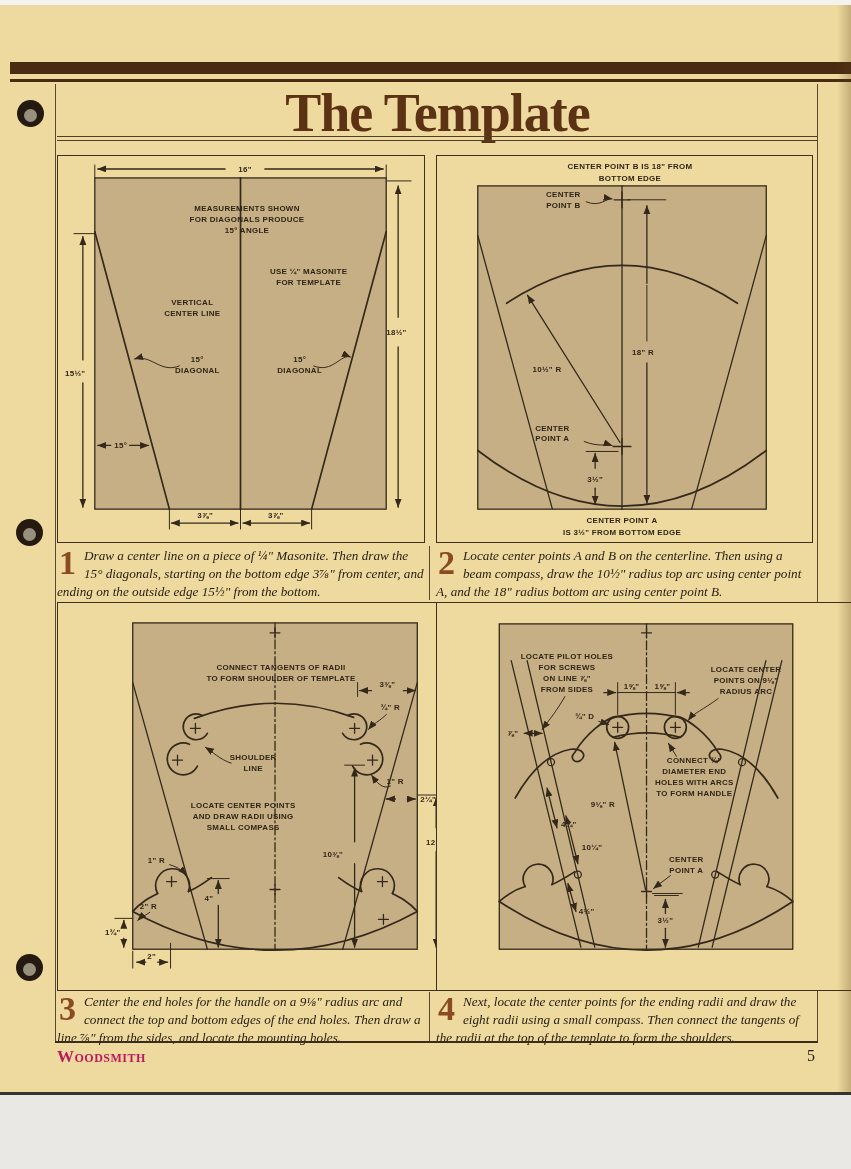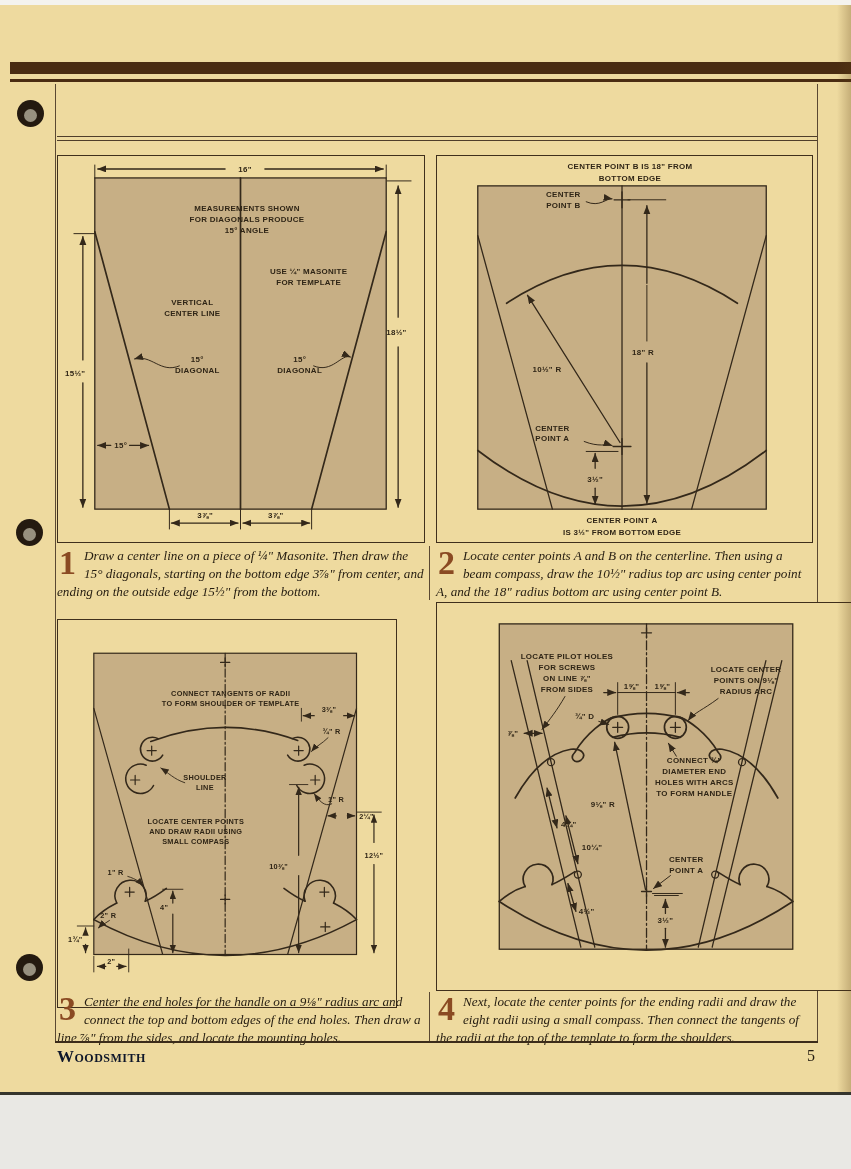--- a/index.html
+++ b/index.html
@@ -26,21 +26,21 @@
   .dash{stroke-dasharray:9 3 2 3;}
   .lbl{font:700 8px "Liberation Sans","DejaVu Sans",sans-serif;fill:#2f2516;
        letter-spacing:.3px;text-anchor:middle;}
   .as{text-anchor:start;} .ae{text-anchor:end;}
   .caption{position:absolute;color:#241c10;font-family:"Liberation Serif","DejaVu Serif",serif;}
   .cap-num{float:left;font-size:34px;font-weight:700;line-height:.8;
        color:#8a4a22;margin:3px 8px 0 2px;}
   .cap-text{font-style:italic;font-size:13.2px;line-height:1.3;}
   .footer-rule{position:absolute;left:55px;top:1036px;width:763px;height:1.6px;background:#3c2c1a;}
   .footer-mag{position:absolute;left:57px;top:1042px;font-family:"Liberation Serif","DejaVu Serif",serif;
-       font-variant:small-caps;font-weight:600;font-size:17px;letter-spacing:.5px;color:#0f172a;}
+       font-variant:small-caps;font-weight:600;font-size:17px;letter-spacing:.5px;color:#be185d;}
   .footer-page{position:absolute;left:760px;top:1042px;width:55px;text-align:right;
        font-family:"Liberation Serif","DejaVu Serif",serif;font-size:16px;color:#241c10;}
   .hole{position:absolute;width:27px;height:27px;border-radius:50%;background:#241a10;}
   .hole::after{content:"";position:absolute;left:7px;top:9px;width:13px;height:13px;
        border-radius:50%;background:#97907f;}
   .scan-bottom{position:absolute;left:0;top:1092px;width:851px;height:77px;
        background:#e9e8e4;border-top:3px solid #35352d;}
 </style>
 </head>
 <body>
@@ -50,20 +50,21 @@
     <marker id="ar" markerWidth="10" markerHeight="8" refX="8.5" refY="3.5" orient="auto-start-reverse" markerUnits="userSpaceOnUse">
       <path d="M0,0L9,3.5L0,7Z" fill="#33281a"></path>
     </marker>
   </defs>
 </svg>
 
 <div class="stage">
   <div class="page">
     <div class="topbar"></div>
     <div class="topbar-thin"></div>
+    <div class="title">The Template</div>
     <div class="title-rules"></div>
     <div class="frame-v" style="left:55px"></div>
     <div class="frame-v" style="left:817px"></div>
     <div class="divider-v" style="left:429px;top:541px;height:54px"></div>
     <div class="divider-v" style="left:429px;top:987px;height:50px"></div>
 
     <div class="panel" style="left:57px;top:150px;width:368px;height:388px">
       <svg viewBox="0 0 368 388">
         <g class="lw">
           <rect class="board" x="37" y="22" width="293" height="333"></rect>
@@ -136,21 +137,21 @@
         <text class="lbl as" x="196" y="200">18" R</text>
         <text class="lbl as" x="96" y="217">10½" R</text>
         <text class="lbl" x="116" y="276">CENTER</text>
         <text class="lbl" x="116" y="287">POINT A</text>
         <text class="lbl" x="159" y="328">3½"</text>
         <text class="lbl" x="186" y="369">CENTER POINT A</text>
         <text class="lbl" x="186" y="381">IS 3½" FROM BOTTOM EDGE</text>
       </svg>
     </div>
 
-    <div class="panel" style="left:57px;top:614px;width:340px;height:389px">
+    <div class="panel" style="left:57px;top:597px;width:440px;height:389px">
       <svg viewBox="0 0 368 389">
         <g class="lw">
           <rect class="board" x="39" y="20" width="286" height="328"></rect>
           <line class="dash" x1="182" y1="20" x2="182" y2="348"></line>
           <line x1="39" y1="80" x2="114" y2="348"></line>
           <line x1="325" y1="80" x2="250" y2="348"></line>
           <path class="thick" d="M101,116 Q182,86 261,115"></path>
           <path class="thick" d="M109,113 a13,13 0 1 0 5,18"></path>
           <path class="thick" d="M96,142 a16,16 0 1 0 8,22"></path>
           <path class="thick" d="M255,113 a13,13 0 1 1 -5,18"></path>

